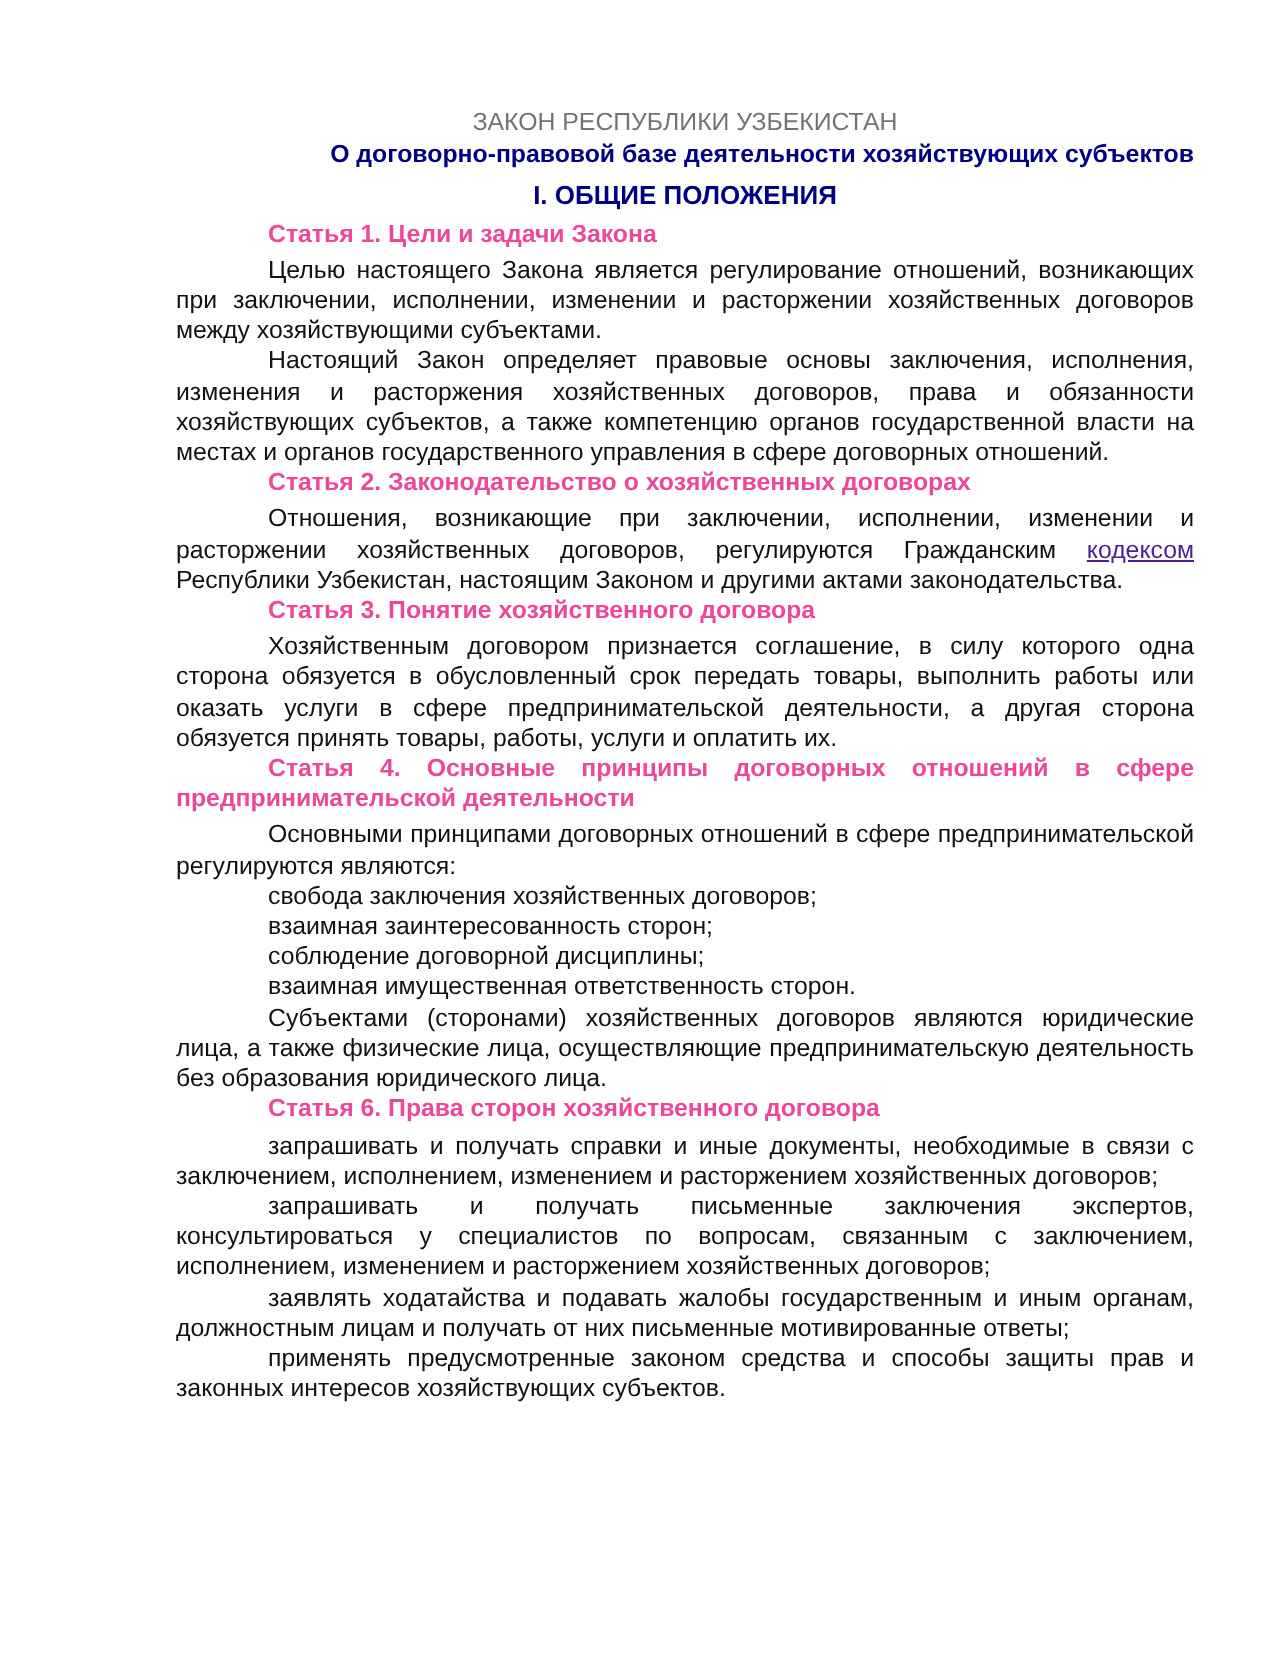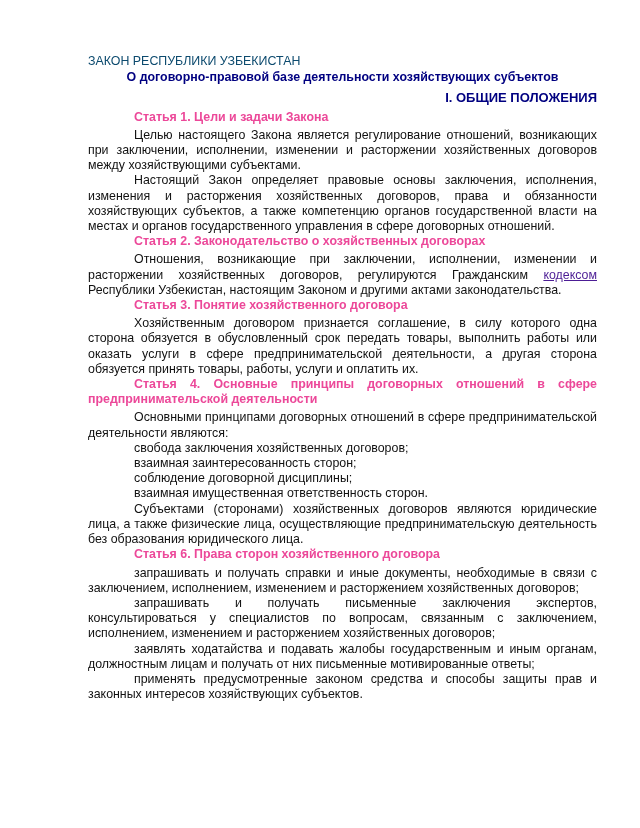--- a/index.html
+++ b/index.html
@@ -2,23 +2,23 @@
 <html><head>
 <meta charset="utf-8">
 <style>
   html, body { margin: 0; padding: 0; background: #ffffff; }
   body { width: 640px; height: 828px; overflow: hidden; position: relative; }
   .page {
     position: absolute; left: 88px; top: 54px; width: 509px;
     font-family: "Liberation Sans", sans-serif;
     font-size: 12.4px; line-height: 15.2px; color: #111111;
   }
-  .title-top { text-align: left; color: #0c4a6e; font-size: 12.4px; margin: 0 0 1px 0; }
-  .title-sub { text-align: center; color: #000080; font-weight: bold; margin: 0 0 5px 0; }
-  .section { text-align: right; color: #000080; font-weight: bold; font-size: 13px; margin: 0 0 4px 0; }
+  .title-top { text-align: center; color: #737373; font-size: 12.4px; margin: 0 0 1px 0; }
+  .title-sub { text-align: right; color: #000080; font-weight: bold; margin: 0 0 5px 0; }
+  .section { text-align: center; color: #000080; font-weight: bold; font-size: 13px; margin: 0 0 4px 0; }
   .art { color: #ec4899; font-weight: bold; text-indent: 46px; margin: 0 0 3px 0; text-align: justify; }
   p { margin: 0; text-align: justify; text-indent: 46px; }
   .li { text-indent: 46px; text-align: justify; margin: 0; }
   a.link { color: #4c1d95; text-decoration: underline; }
 </style>
 </head>
 <body>
 
 <div class="page">
   <div class="title-top">ЗАКОН РЕСПУБЛИКИ УЗБЕКИСТАН</div>
@@ -29,21 +29,21 @@
   <p>Целью настоящего Закона является регулирование отношений, возникающих при заключении, исполнении, изменении и расторжении хозяйственных договоров между хозяйствующими субъектами.</p>
   <p>Настоящий Закон определяет правовые основы заключения, исполнения, изменения и расторжения хозяйственных договоров, права и обязанности хозяйствующих субъектов, а также компетенцию органов государственной власти на местах и органов государственного управления в сфере договорных отношений.</p>
 
   <div class="art">Статья 2. Законодательство о хозяйственных договорах</div>
   <p><span>Отношения, возникающие при заключении, исполнении, изменении и расторжении хозяйственных договоров, регулируются Гражданским </span><a class="link" href="#">кодексом</a><span> Республики Узбекистан, настоящим Законом и другими актами законодательства.</span></p>
 
   <div class="art">Статья 3. Понятие хозяйственного договора</div>
   <p>Хозяйственным договором признается соглашение, в силу которого одна сторона обязуется в обусловленный срок передать товары, выполнить работы или оказать услуги в сфере предпринимательской деятельности, а другая сторона обязуется принять товары, работы, услуги и оплатить их.</p>
 
   <div class="art">Статья 4. Основные принципы договорных отношений в сфере предпринимательской деятельности</div>
-  <p>Основными принципами договорных отношений в сфере предпринимательской деятельности являются:</p>
+  <p>Основными принципами договорных отношений в сфере предпринимательской регулируются являются:</p>
   <div class="li">свобода заключения хозяйственных договоров;</div>
   <div class="li">взаимная заинтересованность сторон;</div>
   <div class="li">соблюдение договорной дисциплины;</div>
   <div class="li">взаимная имущественная ответственность сторон.</div>
 
   <p>Субъектами (сторонами) хозяйственных договоров являются юридические лица, а также физические лица, осуществляющие предпринимательскую деятельность без образования юридического лица.</p>
 
   <div class="art">Статья 6. Права сторон хозяйственного договора</div>
   <div class="li">запрашивать и получать справки и иные документы, необходимые в связи с заключением, исполнением, изменением и расторжением хозяйственных договоров;</div>
   <div class="li">запрашивать и получать письменные заключения экспертов, консультироваться у специалистов по вопросам, связанным с заключением, исполнением, изменением и расторжением хозяйственных договоров;</div>

